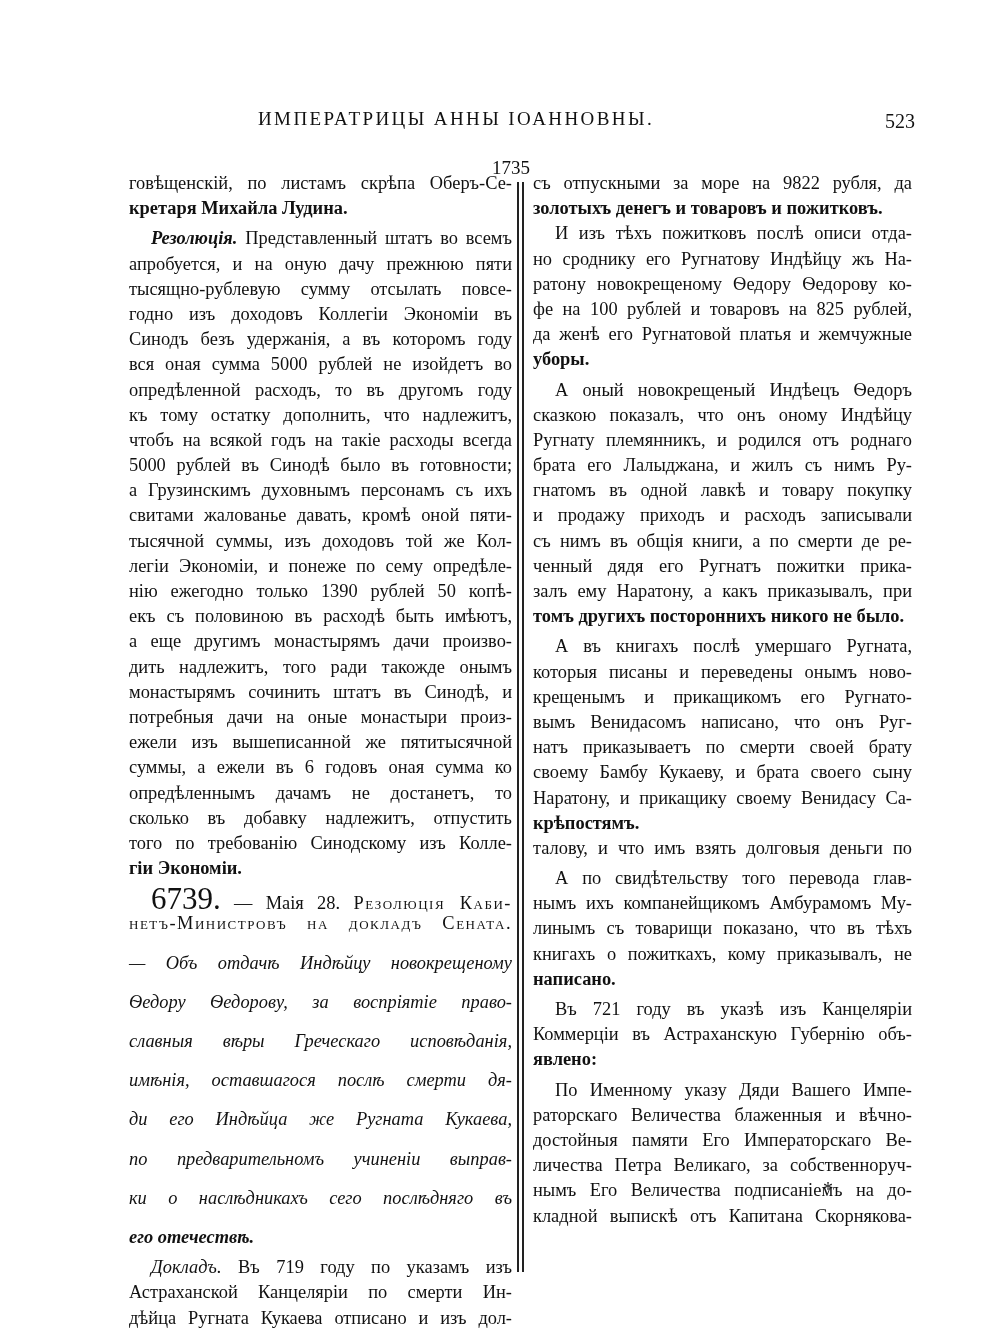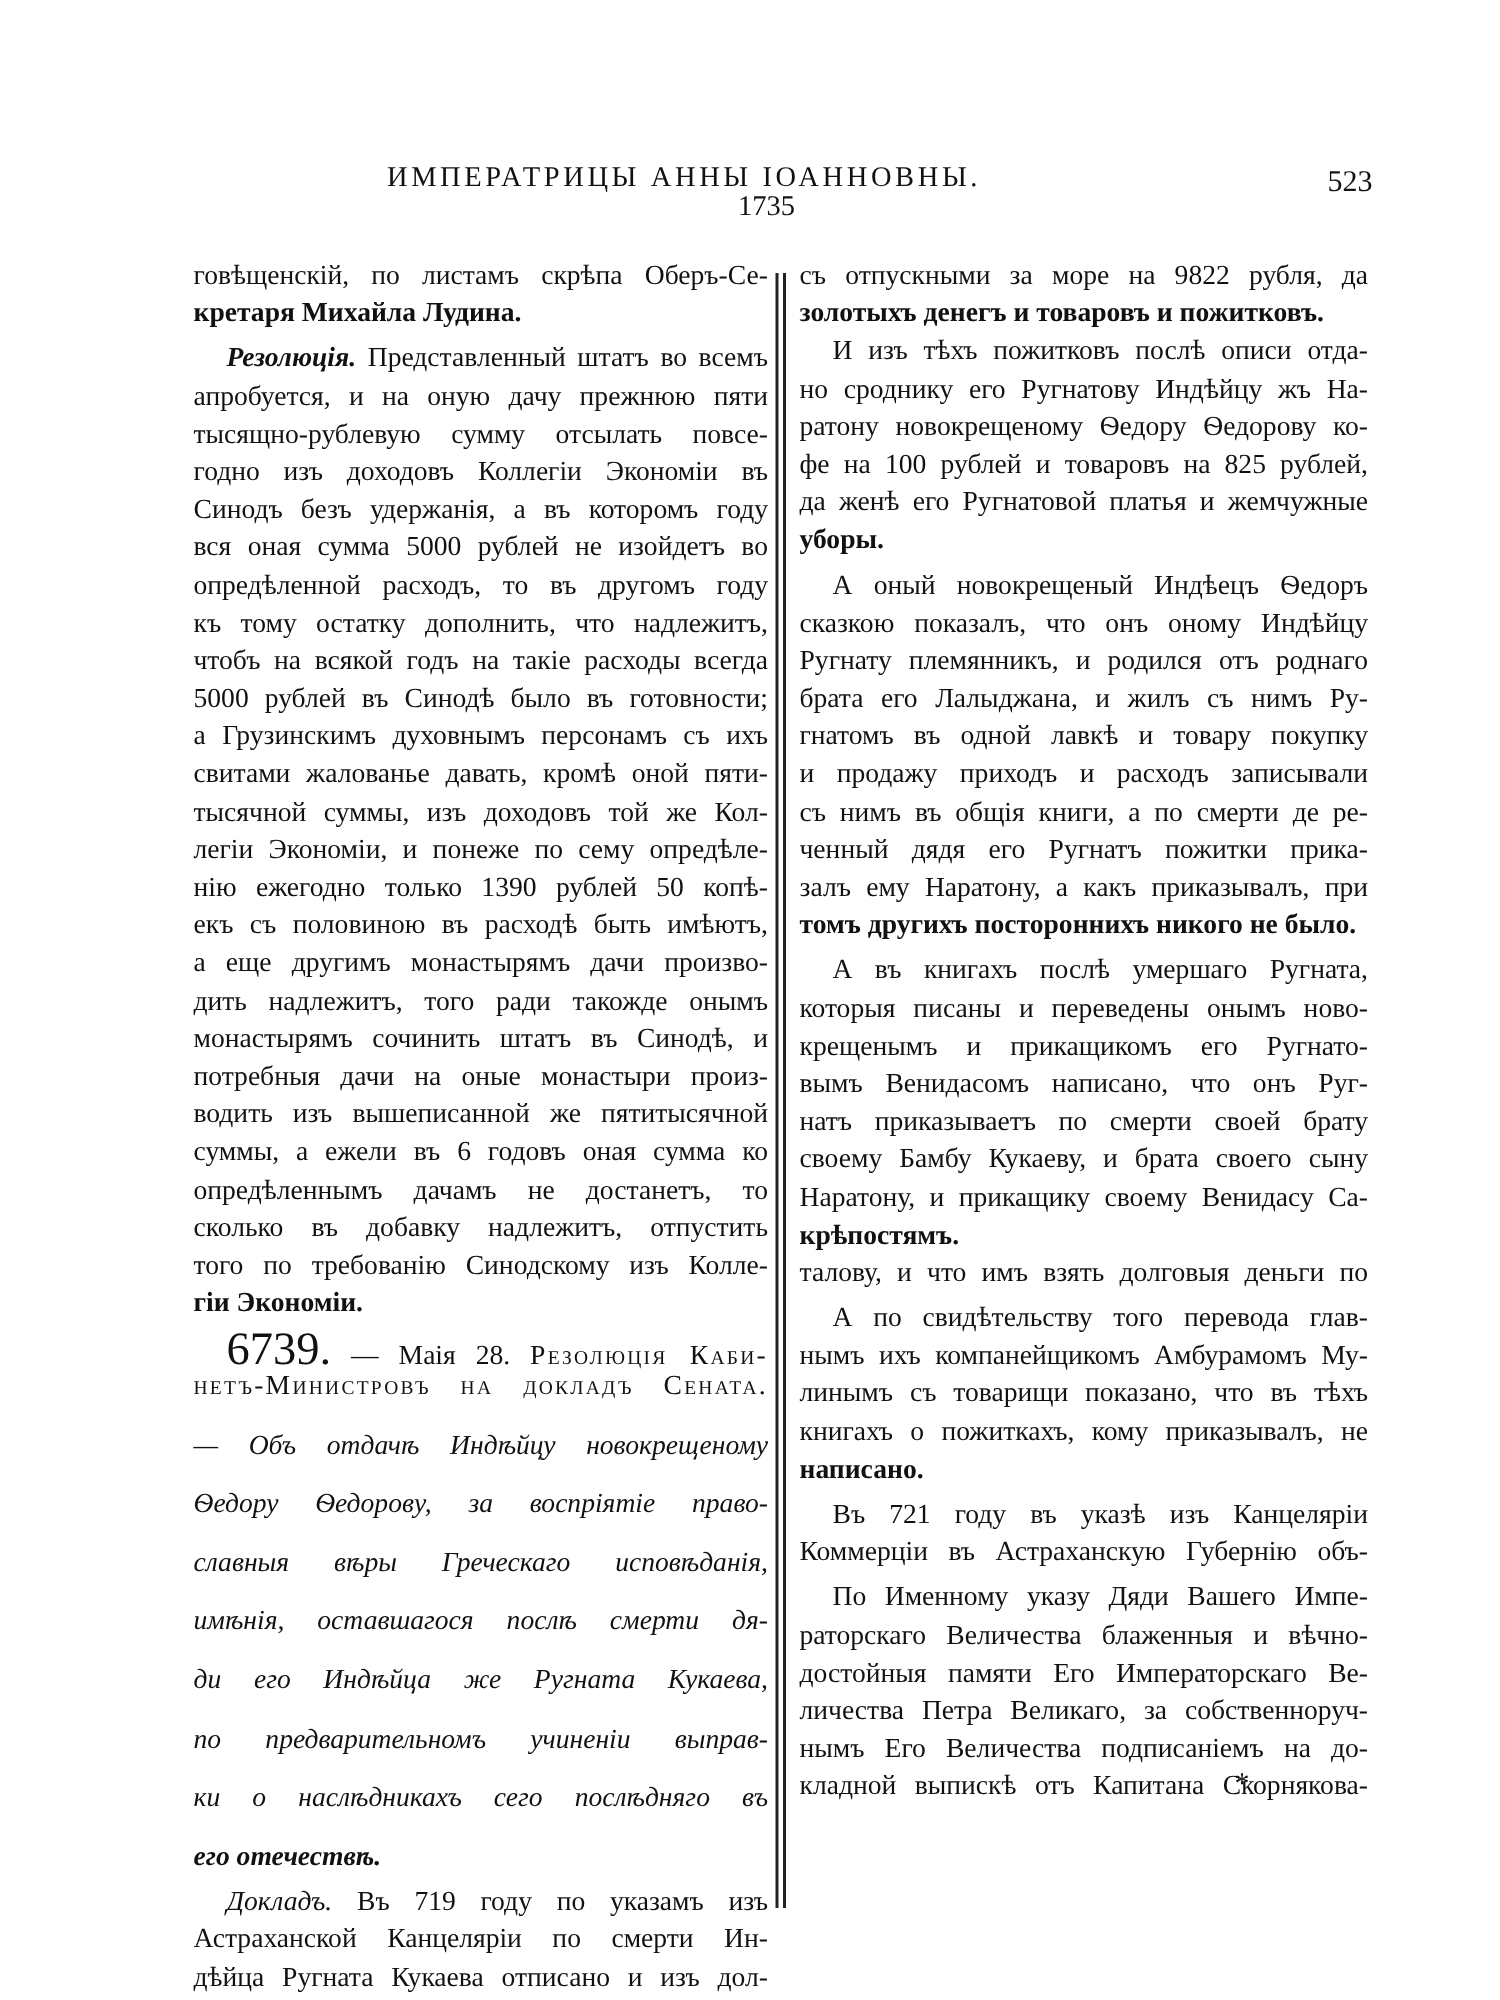--- a/index.html
+++ b/index.html
@@ -1,20 +1,20 @@
 <!DOCTYPE html>
 <html><head>
 <meta charset="utf-8">
 <style>
   html, body { margin: 0; padding: 0; background: #ffffff; }
   body { width: 1000px; height: 1333px; position: relative; overflow: hidden; color: #111; font-family: "DejaVu Serif", "Liberation Serif", serif; }
   .header { position: absolute; top: 108px; left: 0; width: 1000px; height: 40px; }
   .running-title { position: absolute; left: 258px; top: 0; font-size: 19px; letter-spacing: 2.4px; font-family: "Liberation Serif", serif; }
   .page-number { position: absolute; left: 885px; top: 2px; font-size: 20px; font-family: "Liberation Serif", serif; }
-  .year { position: absolute; top: 127px; left: 492px; font-size: 19px; font-family: "Liberation Serif", serif; }
+  .year { position: absolute; top: 157px; left: 492px; font-size: 19px; font-family: "Liberation Serif", serif; }
   .col { position: absolute; top: 171px; font-family: "Liberation Serif", serif; font-size: 18.4px; line-height: 25.2px; text-align: justify; }
   .col-left { left: 129px; width: 383px; }
   .col-right { left: 533px; width: 379px; }
   .line { display: block; white-space: nowrap; text-align-last: justify; height: 25.2px; }
   .line.last { text-align-last: left; font-weight: bold; }
   .indent { padding-left: 22px; }
   .para-gap { margin-top: 5px; }
   .it { font-style: italic; margin-top: 14px; }
   .b { font-weight: bold; }
   .sc { font-variant: small-caps; letter-spacing: 1.5px; }
@@ -51,21 +51,21 @@
   <span class="line">а Грузинскимъ духовнымъ персонамъ съ ихъ</span>
   <span class="line">свитами жалованье давать, кромѣ оной пяти-</span>
   <span class="line">тысячной суммы, изъ доходовъ той же Кол-</span>
   <span class="line">легіи Экономіи, и понеже по сему опредѣле-</span>
   <span class="line">нію ежегодно только 1390 рублей 50 копѣ-</span>
   <span class="line">екъ съ половиною въ расходѣ быть имѣютъ,</span>
   <span class="line">а еще другимъ монастырямъ дачи произво-</span>
   <span class="line">дить надлежитъ, того ради такожде онымъ</span>
   <span class="line">монастырямъ сочинить штатъ въ Синодѣ, и</span>
   <span class="line">потребныя дачи на оные монастыри произ-</span>
-  <span class="line">водить изъ вышеписанной же пятитысячной</span>
+  <span class="line">ежели изъ вышеписанной же пятитысячной</span>
   <span class="line">суммы, а ежели въ 6 годовъ оная сумма ко</span>
   <span class="line">опредѣленнымъ дачамъ не достанетъ, то</span>
   <span class="line">сколько въ добавку надлежитъ, отпустить</span>
   <span class="line">того по требованію Синодскому изъ Колле-</span>
   <span class="line last">гіи Экономіи.</span>
   <span class="line indent para-gap"><span style="font-size:31px">6739.</span> — <span>Маія 28.</span> <span class="sc">Резолюція Каби-</span></span>
   <span class="line sc">нетъ-Министровъ на докладъ Сената.</span>
   <span class="line it">— Объ отдачѣ Индѣйцу новокрещеному</span>
   <span class="line it">Ѳедору Ѳедорову, за воспріятіе право-</span>
   <span class="line it">славныя вѣры Греческаго исповѣданія,</span>
@@ -108,20 +108,21 @@
   <span class="line">Наратону, и прикащику своему Венидасу Са-</span>
   <span class="line last">крѣпостямъ.</span>
   <span class="line">талову, и что имъ взять долговыя деньги по</span>
   <span class="line indent para-gap">А по свидѣтельству того перевода глав-</span>
   <span class="line">нымъ ихъ компанейщикомъ Амбурамомъ Му-</span>
   <span class="line">линымъ съ товарищи показано, что въ тѣхъ</span>
   <span class="line">книгахъ о пожиткахъ, кому приказывалъ, не</span>
   <span class="line last">написано.</span>
   <span class="line indent para-gap">Въ 721 году въ указѣ изъ Канцеляріи</span>
   <span class="line">Коммерціи въ Астраханскую Губернію объ-</span>
+  <span class="line last">явлено:</span>
   <span class="line indent para-gap">По Именному указу Дяди Вашего Импе-</span>
   <span class="line">раторскаго Величества блаженныя и вѣчно-</span>
   <span class="line">достойныя памяти Его Императорскаго Ве-</span>
   <span class="line">личества Петра Великаго, за собственноруч-</span>
   <span class="line">нымъ Его Величества подписаніемъ на до-</span>
   <span class="line">кладной выпискѣ отъ Капитана Скорнякова-</span>
 </div>
 
 <div class="asterisk">*</div>
 

